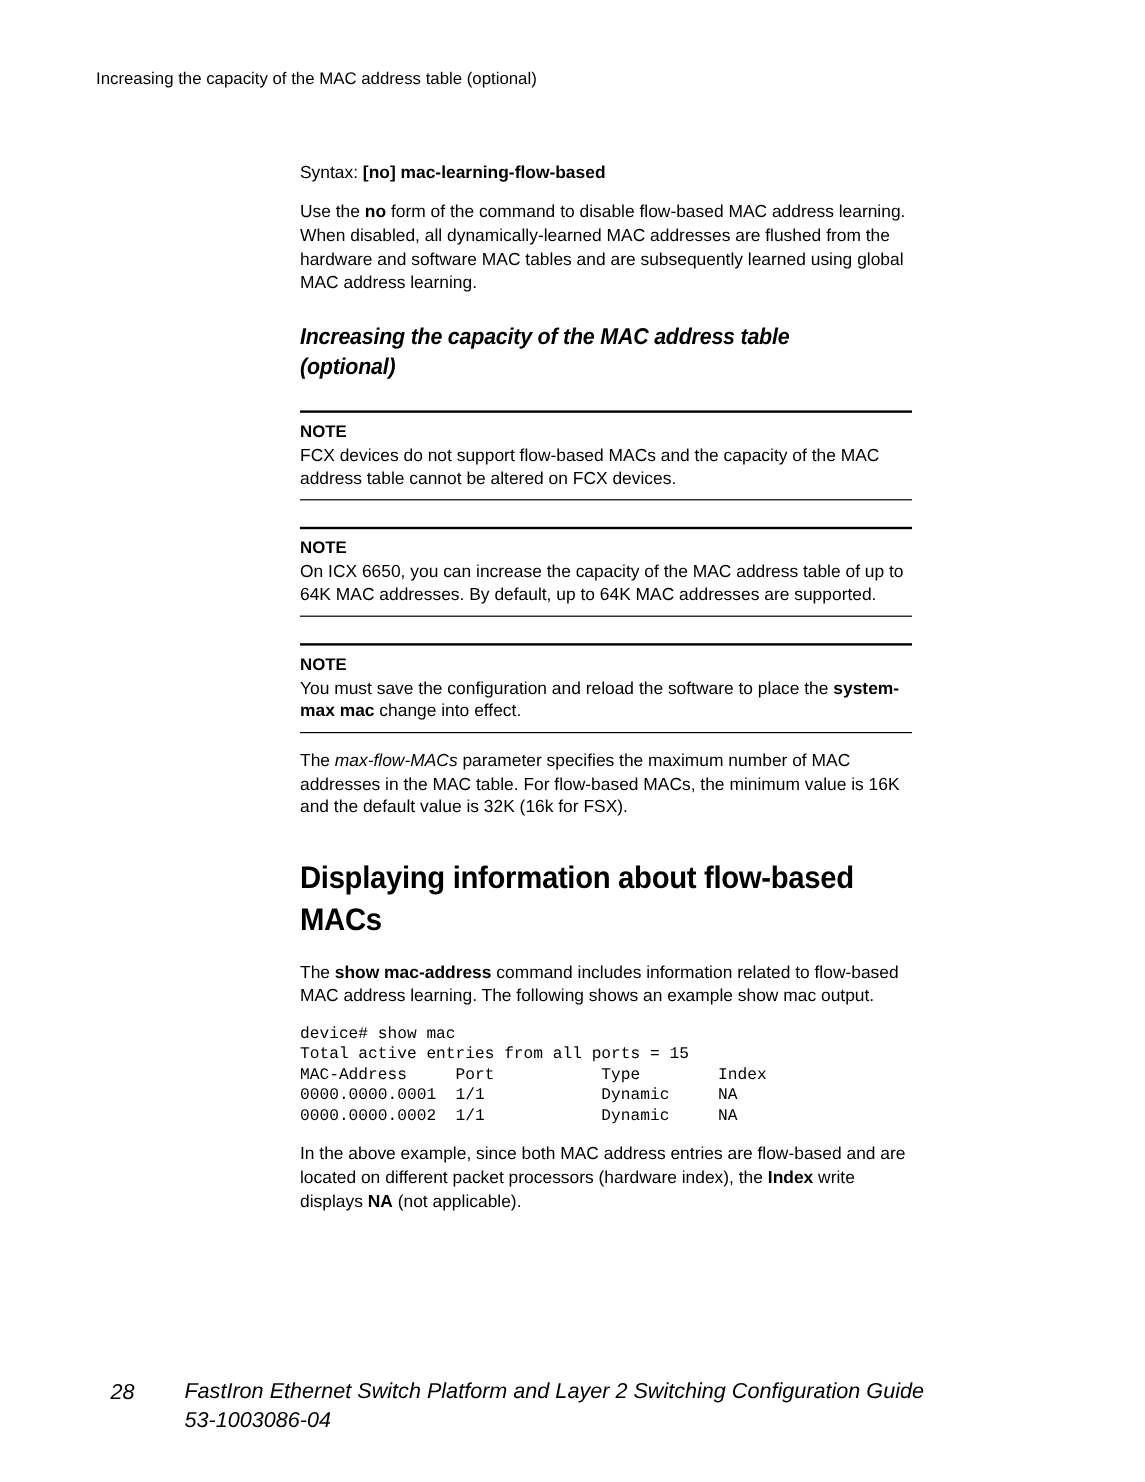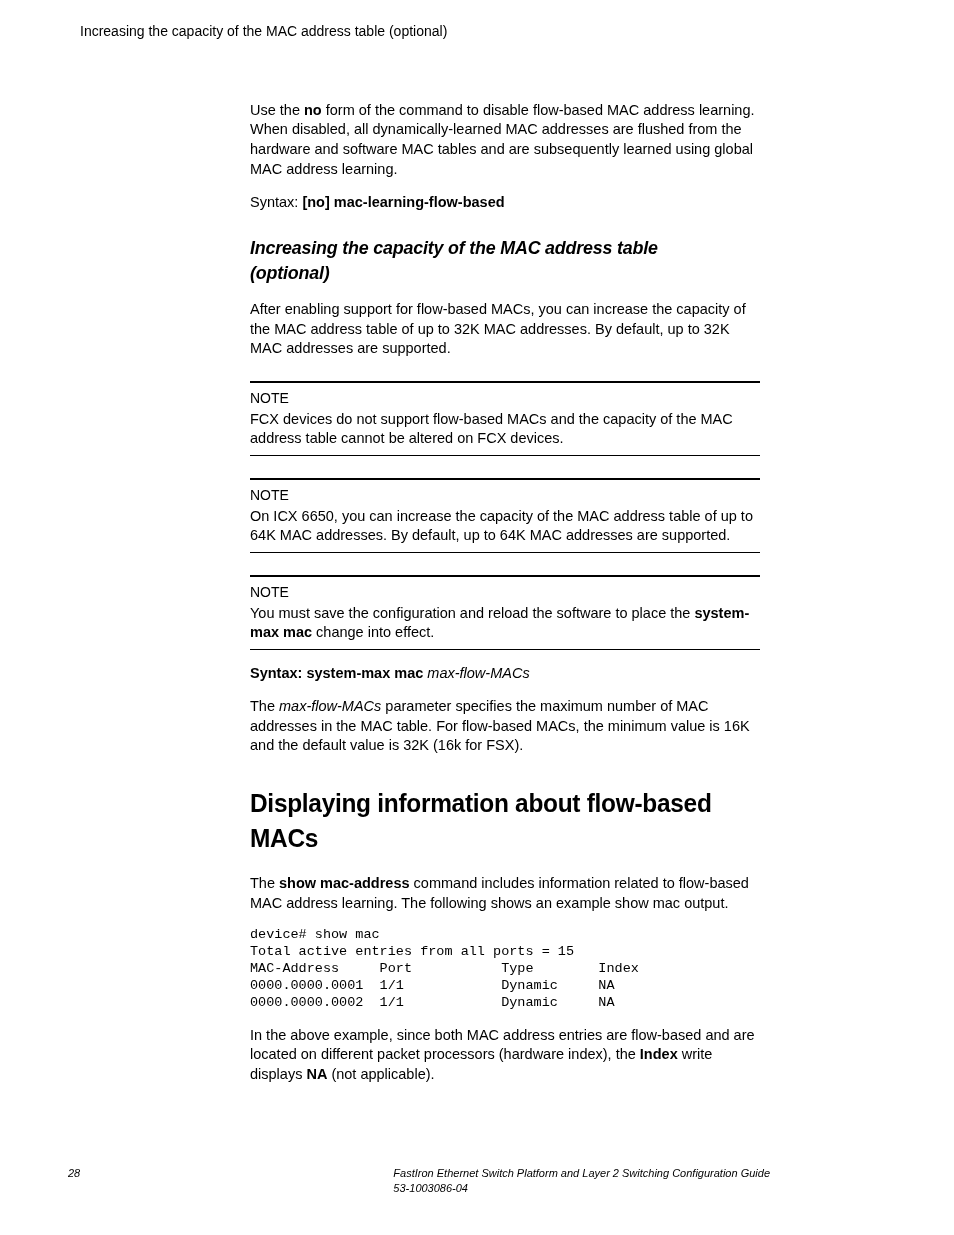--- a/index.html
+++ b/index.html
@@ -12,21 +12,21 @@
     font-family: Arial, Helvetica, sans-serif;
     color: #000;
     font-size: 14.5px;
     line-height: 1.35;
   }
   .page {
     position: relative;
     width: 850px;
     height: 1235px;
     box-sizing: border-box;
-    padding: 22px 80px 0 80px;
+    padding: 56px 80px 0 80px;
   }
   .running-head {
     font-size: 14px;
     margin-bottom: 60px;
   }
   .content {
     margin-left: 170px;
     margin-right: 10px;
   }
   p { margin: 0 0 14px 0; }
@@ -51,41 +51,41 @@
     transform: scaleX(0.94);
     transform-origin: left center;
   }
   .note-block {
     border-top: 2px solid #000;
     border-bottom: 1px solid #000;
     padding: 6px 0 6px 0;
     margin: 22px 0 14px 0;
   }
   .note-label {
-    font-weight: 400;
+    font-weight: 700;
     font-size: 14px;
     margin-bottom: 2px;
   }
   .note-body {
     font-size: 14.5px;
     line-height: 1.35;
   }
   pre.code {
     font-family: "Courier New", Courier, monospace;
     font-size: 13.5px;
     line-height: 1.25;
     margin: 14px 0 14px 0;
     white-space: pre;
   }
   .footer {
     position: absolute;
     bottom: 40px;
-    left: 68px;
+    left: 92px;
     right: 80px;
-    font-size: 11px;
+    font-size: 18px;
   }
   .footer .pagenum {
     font-style: italic;
     float: left;
   }
   .footer .guide {
     font-style: italic;
     float: right;
     line-height: 1.3;
   }
@@ -93,53 +93,49 @@
 </head>
 <body>
 
 <div class="page">
 
   <div class="running-head">Increasing the capacity of the MAC address table (optional)</div>
 
   <div class="content">
 
     <p>
-      <span>Use the </span><span class="bold">no</span><span> form of the command to disable flow-based MAC address learning. When disabled, all dynamically-learned MAC addresses are flushed from the hardware and software MAC tables and are subsequently learned using global MAC address learning.</span>
+      <span>Syntax: </span><span class="bold">[no] mac-learning-flow-based</span>
     </p>
 
     <p>
-      <span>Syntax: </span><span class="bold">[no] mac-learning-flow-based</span>
+      <span>Use the </span><span class="bold">no</span><span> form of the command to disable flow-based MAC address learning. When disabled, all dynamically-learned MAC addresses are flushed from the hardware and software MAC tables and are subsequently learned using global MAC address learning.</span>
     </p>
 
     <h2 class="section">Increasing the capacity of the MAC address table (optional)</h2>
 
-    <p>After enabling support for flow-based MACs, you can increase the capacity of the MAC address table of up to 32K MAC addresses. By default, up to 32K MAC addresses are supported.</p>
 
     <div class="note-block">
       <div class="note-label">NOTE</div>
       <div class="note-body">FCX devices do not support flow-based MACs and the capacity of the MAC address table cannot be altered on FCX devices.</div>
     </div>
 
     <div class="note-block">
       <div class="note-label">NOTE</div>
       <div class="note-body">On ICX 6650, you can increase the capacity of the MAC address table of up to 64K MAC addresses. By default, up to 64K MAC addresses are supported.</div>
     </div>
 
 
 
     <div class="note-block">
       <div class="note-label">NOTE</div>
       <div class="note-body">
         <span>You must save the configuration and reload the software to place the </span><span class="bold">system-max mac</span><span> change into effect.</span>
       </div>
     </div>
 
-    <p>
-      <span class="bold">Syntax: system-max mac</span><span class="italic"> max-flow-MACs</span>
-    </p>
 
     <p>
       <span>The </span><span class="italic">max-flow-MACs</span><span> parameter specifies the maximum number of MAC addresses in the MAC table. For flow-based MACs, the minimum value is 16K and the default value is 32K (16k for FSX).</span>
     </p>
 
 
     <h1 class="big">Displaying information about flow-based MACs</h1>
 
     <p>
       <span>The </span><span class="bold">show mac-address</span><span> command includes information related to flow-based MAC address learning. The following shows an example show mac output.</span>

